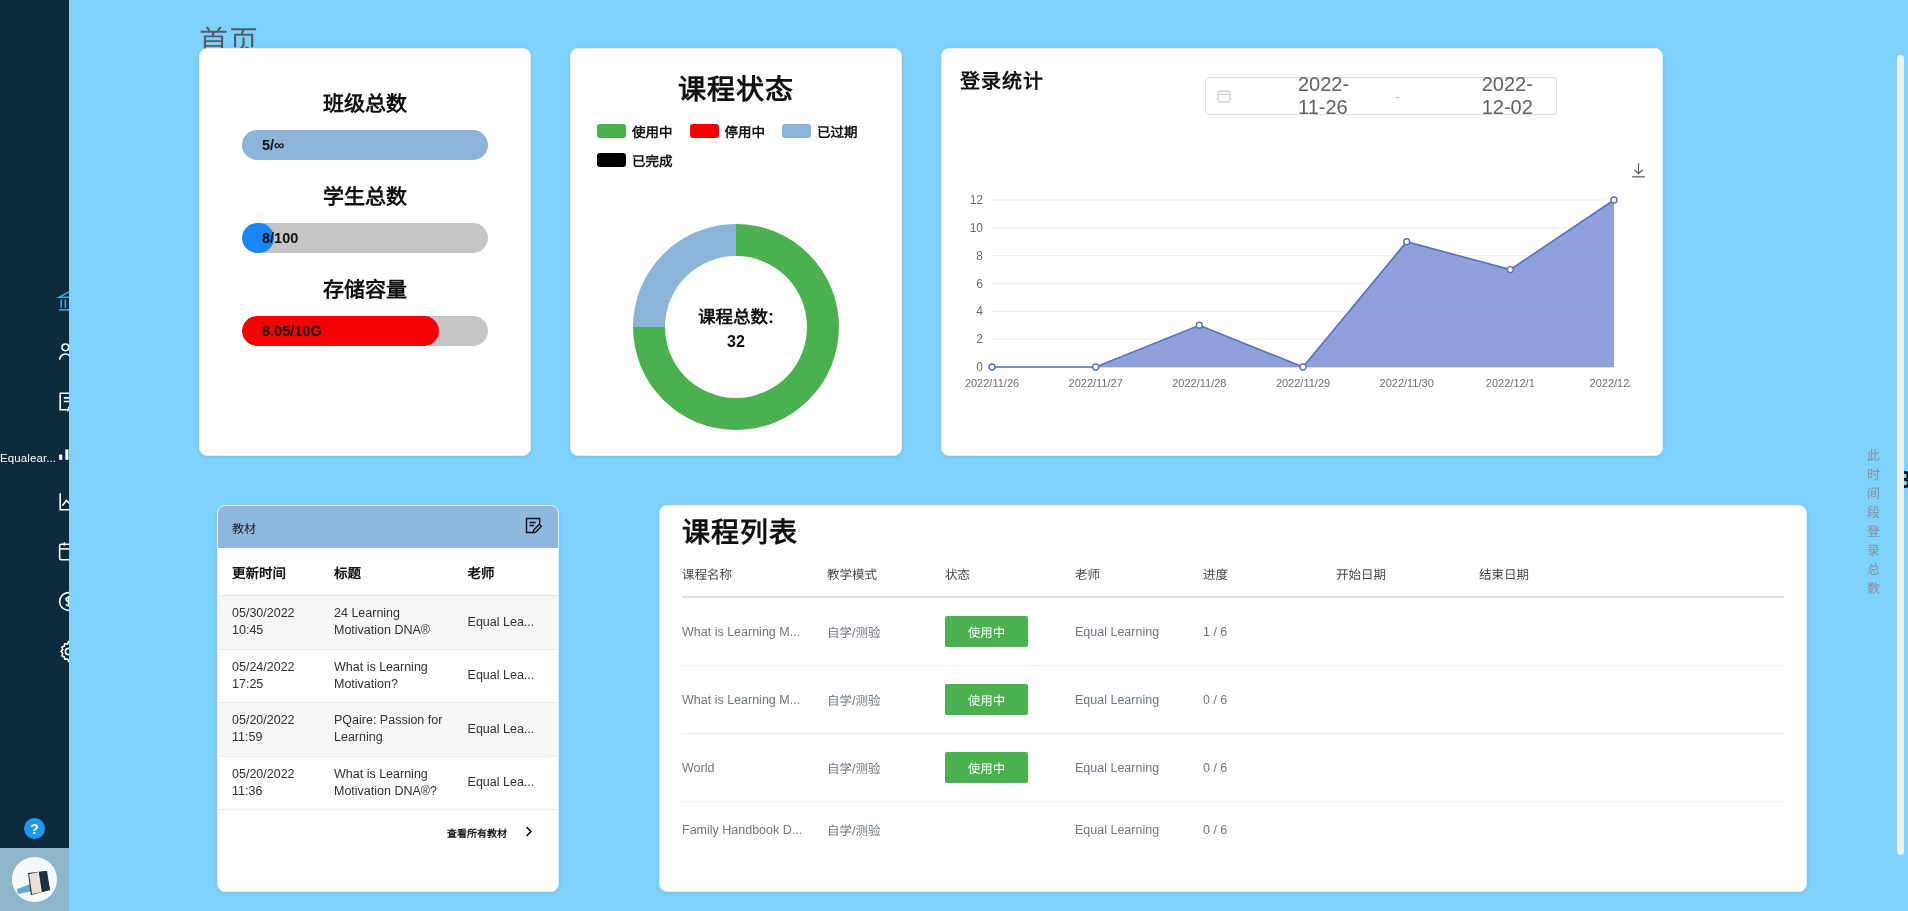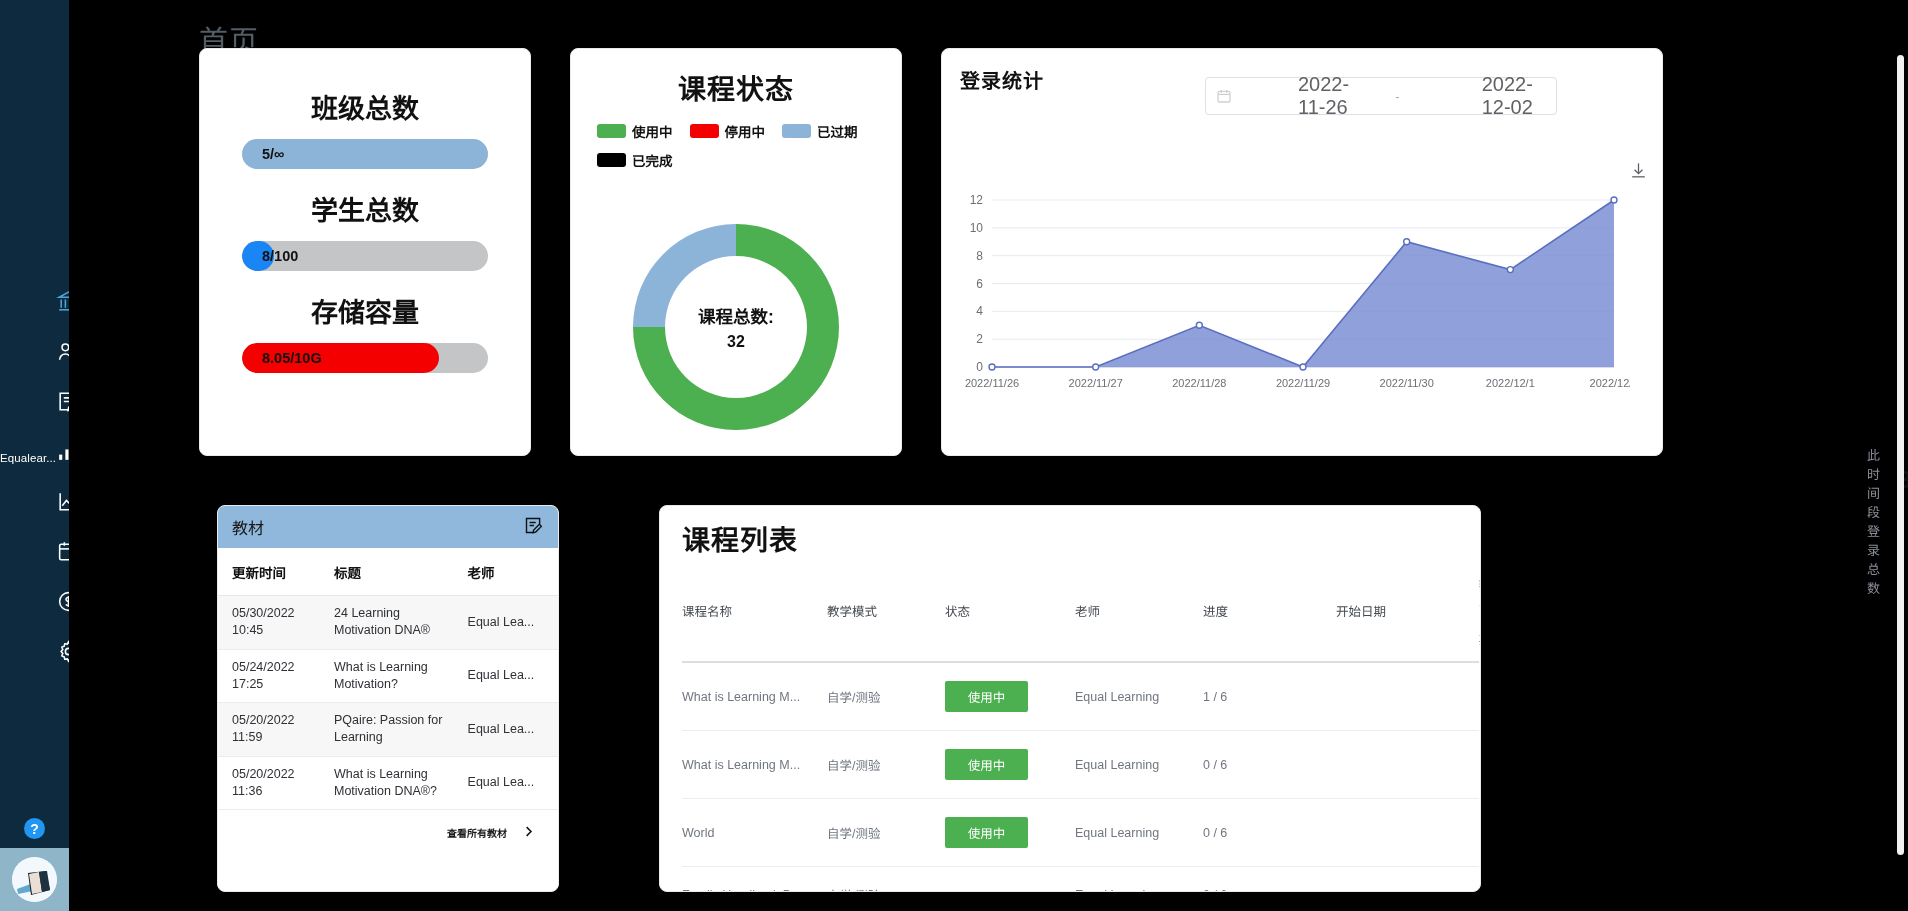--- a/index.html
+++ b/index.html
@@ -61,21 +61,21 @@
   .avatar {
     width: 45px; height: 45px; border-radius: 50%;
     background: #eef5f9; overflow: hidden;
     display: flex; align-items: center; justify-content: center;
     cursor: pointer;
   }
 
   
   .main {
     flex: 1 1 auto; height: 911px; position: relative;
-    background: #000000; overflow: hidden;
+    background: #7dd3fc; overflow: hidden;
   }
   .page-title {
     position: absolute; left: 130px; top: 17px;
     font-size: 29px; color: #555e66; font-weight: normal;
     letter-spacing: 1px;
   }
 
   .row-top {
     position: absolute; left: 130px; top: 68px;
     display: flex; gap: 39px;
@@ -88,21 +88,21 @@
     box-shadow: 0 1px 4px rgba(0,0,0,.09);
   }
 
   
   .card-stats {
     width: 332px; height: 408px;
     padding: 22px 42px 0 42px;
     margin-top: -20px;
   }
   .stat-title {
-    text-align: center; font-size: 27px; font-weight: bold;
+    text-align: center; font-size: 21px; font-weight: bold;
     color: #111; margin-top: 20px; margin-bottom: 13px;
   }
   .stat-title:first-child { margin-top: 16px; }
   .bar {
     position: relative; height: 30px; border-radius: 15px;
     background: #c3c5c7; overflow: hidden;
   }
   .bar-fill {
     position: absolute; left: 0; top: 0; height: 100%;
     border-radius: 15px;
@@ -197,21 +197,21 @@
   
   .card-books {
     width: 342px; height: 387px;
     overflow: hidden;
   }
   .books-head {
     height: 42px; background: #8fb8dc;
     display: flex; align-items: center; justify-content: space-between;
     padding: 0 14px;
   }
-  .books-head-title { font-size: 16px; color: #1a1a1a; }
+  .books-head-title { font-size: 12px; color: #1a1a1a; }
   .books-table { width: 100%; border-collapse: collapse; }
   .books-table th {
     text-align: left; font-size: 13.5px; font-weight: bold; color: #111;
     padding: 14px 0 13px 14px; border-bottom: 1px solid #e6e6e6;
   }
   .books-table td {
     font-size: 12.5px; color: #2d3035;
     padding: 9px 0 9px 14px; vertical-align: middle;
     border-bottom: 1px solid #ececec;
     line-height: 1.38;
@@ -222,22 +222,22 @@
   .col-teacher { width: 86px; }
   .books-foot {
     display: flex; align-items: center; justify-content: flex-end;
     gap: 14px; padding: 14px 22px 0 0;
     font-size: 10px; font-weight: bold; color: #1a1a1a;
     cursor: pointer;
   }
 
   
   .card-courses {
-    width: 822px; height: 387px;
-    padding: 12px 22px 0 22px;
+    width: 1148px; height: 387px;
+    padding: 4px 22px 0 22px;
     overflow: hidden;
   }
   .courses-title {
     font-size: 28px; font-weight: bold; color: #111;
     letter-spacing: 1px; margin-bottom: 14px;
   }
   .courses-table { width: 100%; border-collapse: collapse; table-layout: fixed; }
   .courses-table th {
     text-align: left; font-size: 12.5px; font-weight: normal; color: #454a50;
     padding: 0 0 13px 0; border-bottom: 2px solid #dadde1; margin-top: 47px;

